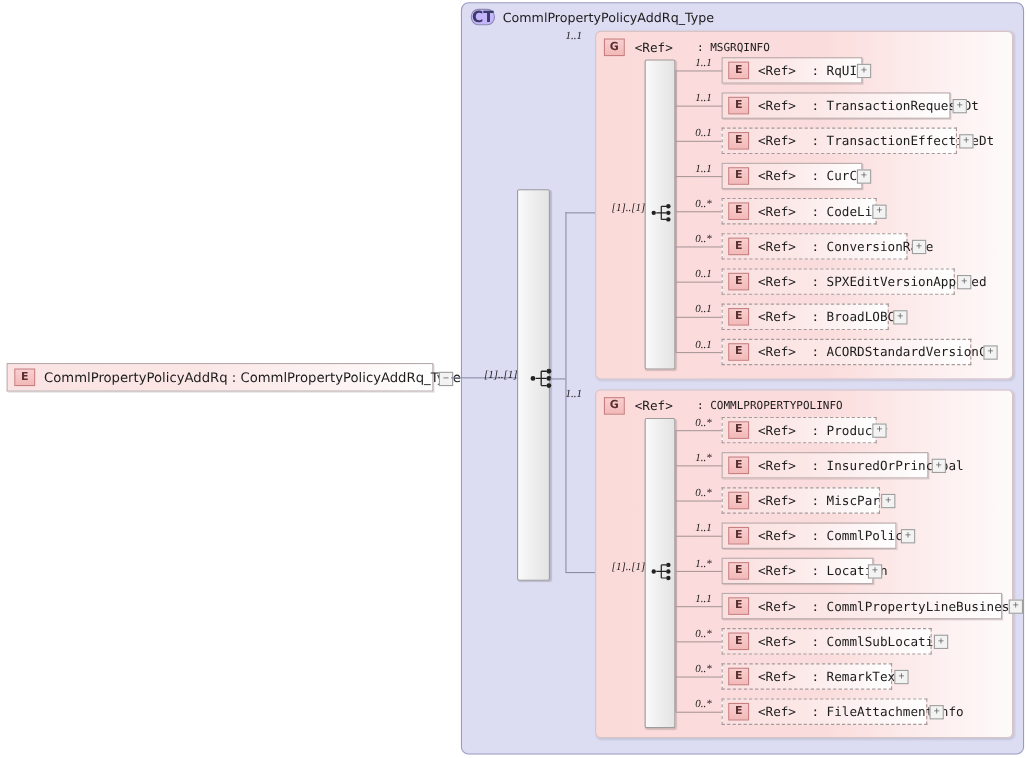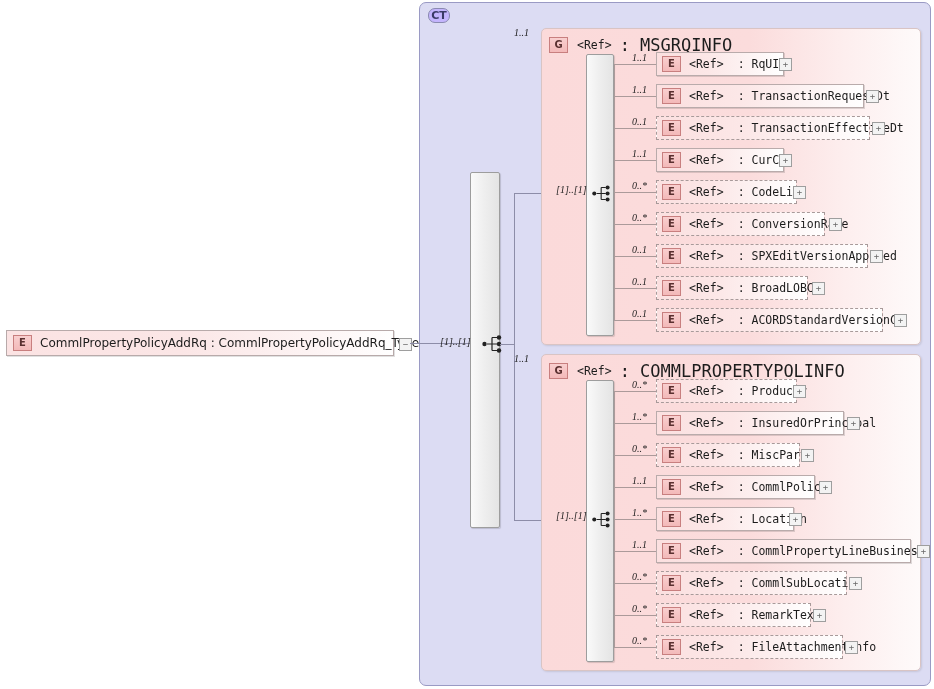--- a/index.html
+++ b/index.html
@@ -44,21 +44,21 @@
     background: linear-gradient(to bottom,#f9cfcf 0%, #f3b9b9 100%);
     border: 1px solid #c87f7f;
     font-weight: bold;
   }
   .icon-ct {
     width: 22px; height: 15px;
     background: #c4b5fd;
     border: 1px solid #8a8ab0;
     border-radius: 7px;
     color: #3a3a66;
-    font-size: 11px;
+    font-size: 14px;
     font-weight: bold;
   }
   .root-label {
     margin-left: 8px; font-size: 12px; color: #1c1c1c;
     white-space: nowrap;
   }
 
   
   .pm-box {
     width: 11px; height: 11px;
@@ -94,21 +94,21 @@
   }
   .grp-header {
     position: absolute; left: 7px; top: 6px;
     display: flex; align-items: center;
   }
   .grp-ref {
     margin-left: 9px; font-size: 11.5px; color: #1c1c1c;
     font-family: "DejaVu Sans Mono", monospace;
   }
   .grp-name {
-    margin-left: 8px; font-size: 17px; color: #1c1c1c;
+    margin-left: 22px; font-size: 10px; color: #1c1c1c;
     font-family: "DejaVu Sans Mono", monospace;
   }
 
   
   .seq-bar {
     background: linear-gradient(to right,#fafafa 0%, #efefef 45%, #e4e4e4 100%);
     border: 1px solid #9d9d9d;
     border-radius: 2px;
     box-shadow: 1px 1px 1px rgba(0,0,0,0.15);
   }
@@ -158,20 +158,21 @@
   .seq-glyph { position: absolute; }
 </style>
 </head>
 <body>
 
 <div id="canvas">
 
   <div class="abs ct-panel">
     <div class="ct-header">
       <span class="icon-ct">CT</span>
+      <span class="ct-title">CommlPropertyPolicyAddRq_Type</span>
     </div>
   </div>
 
   <div class="abs root-elem">
     <span class="icon-e">E</span>
     <span class="root-label">CommlPropertyPolicyAddRq : CommlPropertyPolicyAddRq_Type</span>
   </div>
   <div class="pm-box minus">−</div>
 
   <div class="abs hline" style="left:410px; top:343px; width:76px;"></div>

